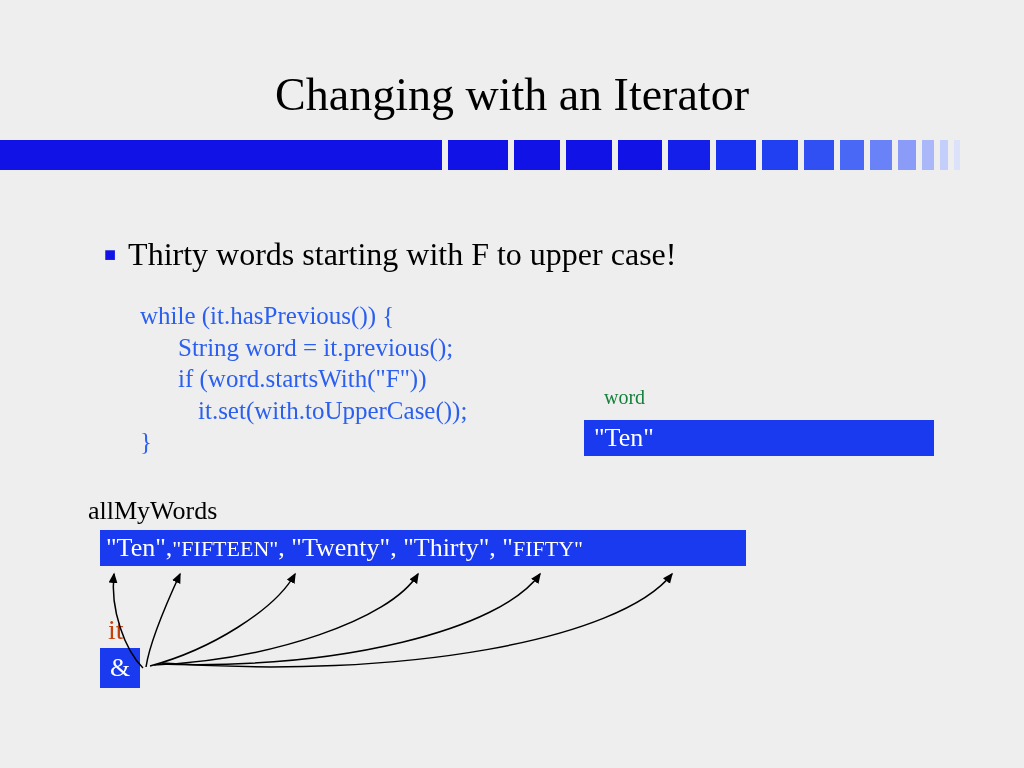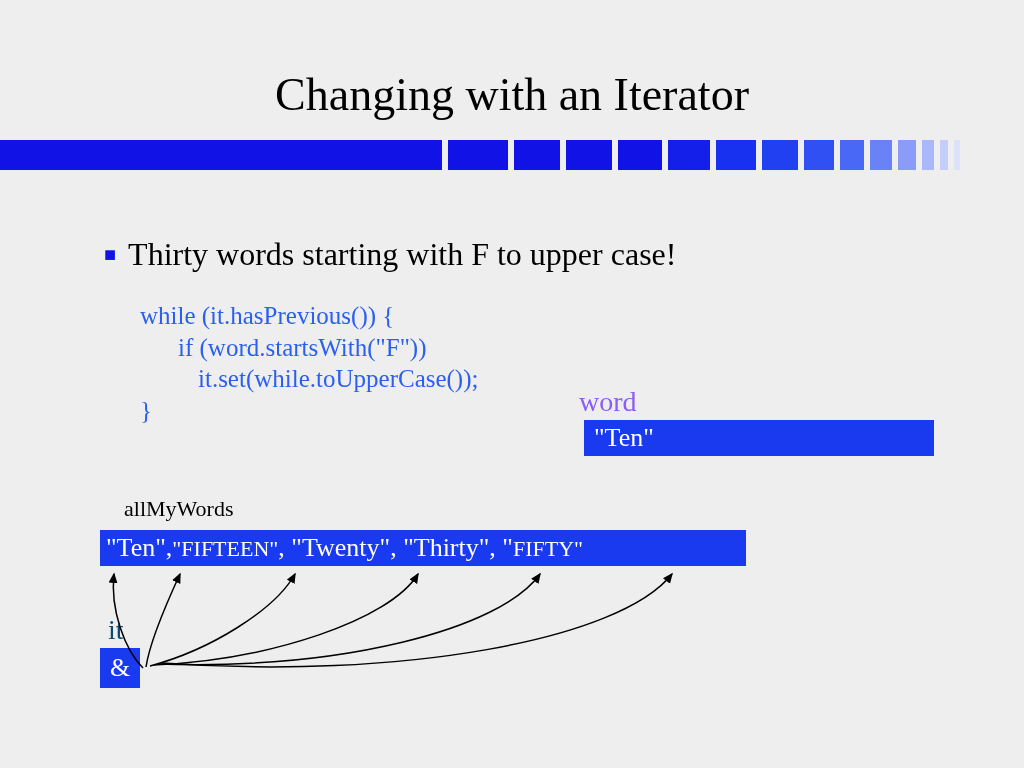--- a/index.html
+++ b/index.html
@@ -67,43 +67,42 @@
     position: absolute;
     top: 300px;
     left: 140px;
     font-size: 25px;
     color: #2a5ff0;
     line-height: 1.26;
   }
   .word-label {
     position: absolute;
     top: 386px;
-    left: 579px;
-    font-size: 28px;
-    color: #8b5cf6;
+    left: 604px;
+    font-size: 20px;
+    color: #15803d;
   }
   .word-box {
     position: absolute;
     top: 420px;
     left: 584px;
     width: 340px;
     height: 36px;
     background: #1a3af0;
     color: #fff;
     font-size: 26px;
     padding-left: 10px;
     line-height: 36px;
   }
   .list-label {
     position: absolute;
     top: 496px;
     left: 88px;
-    font-size: 22px;
+    font-size: 26px;
     color: #000;
-    margin-left: 36px;
   }
   .list-box {
     position: absolute;
     top: 530px;
     left: 100px;
     width: 640px;
     height: 36px;
     background: #1a3af0;
     color: #fff;
     font-size: 26px;
@@ -115,21 +114,21 @@
     display: inline;
   }
   .list-box .small {
     font-size: 22px;
   }
   .it-label {
     position: absolute;
     top: 614px;
     left: 108px;
     font-size: 28px;
-    color: #0c4a6e;
+    color: #c2410c;
   }
   .it-box {
     position: absolute;
     top: 648px;
     left: 100px;
     width: 40px;
     height: 40px;
     background: #1a3af0;
     color: #fff;
     font-size: 26px;
@@ -184,22 +183,23 @@
     <div class="decor-sq" style="width:6px;background:#dde2fb"></div>
   </div>
 
   <div class="bullet-row">
     <span class="bullet-marker">■</span>
     <span>Thirty words starting with F to upper case!</span>
   </div>
 
   <div class="code-block">
     <div>while (it.hasPrevious()) {</div>
+    <div style="padding-left:38px">String word = it.previous();</div>
     <div style="padding-left:38px">if (word.startsWith("F"))</div>
-    <div style="padding-left:58px">it.set(while.toUpperCase());</div>
+    <div style="padding-left:58px">it.set(with.toUpperCase());</div>
     <div>}</div>
   </div>
 
   <div class="word-label">word</div>
   <div class="word-box">"Ten"</div>
 
   <div class="list-label">allMyWords</div>
   <div class="list-box"><span class="item">"Ten"</span><span class="item">,</span><span class="item small">"FIFTEEN"</span><span class="item">, "Twenty", "Thirty", </span><span class="item">"</span><span class="item small">FIFTY"</span></div>
 
   <div class="it-label">it</div>

